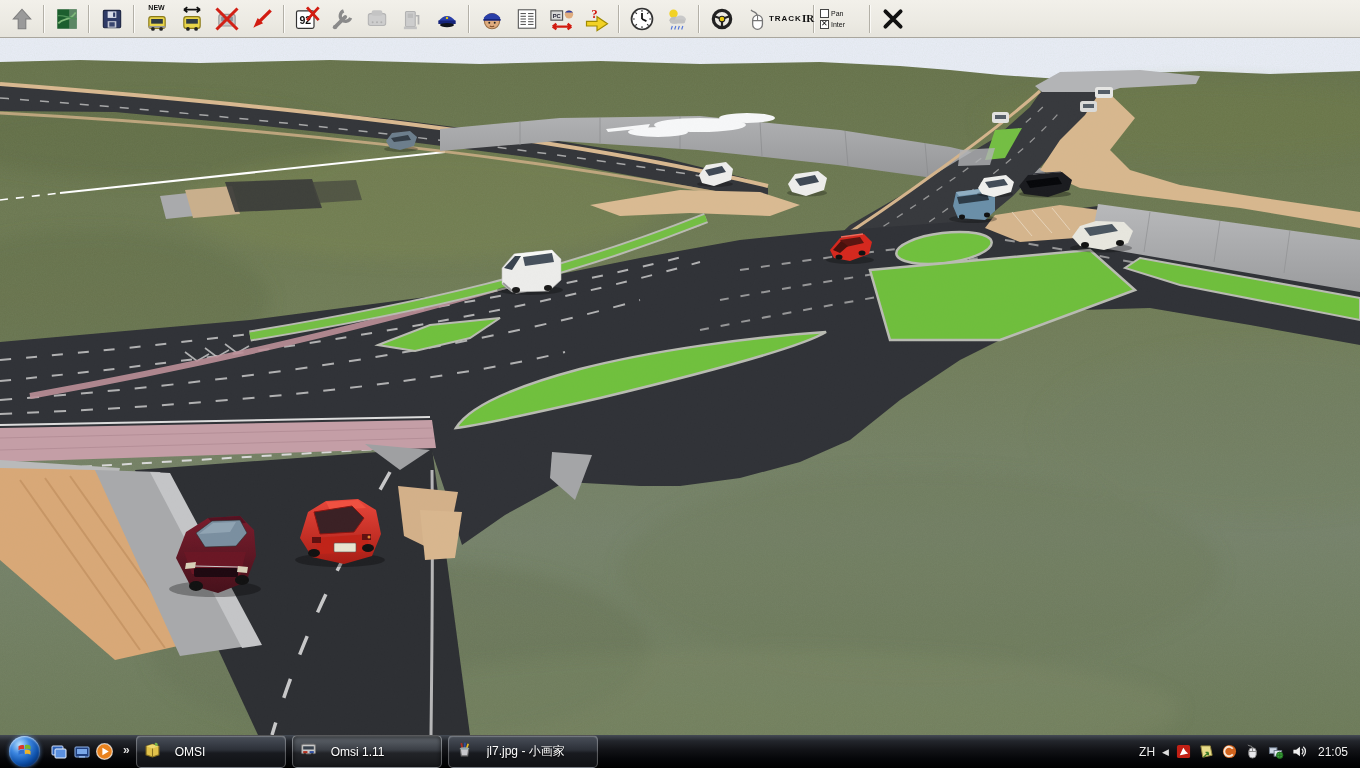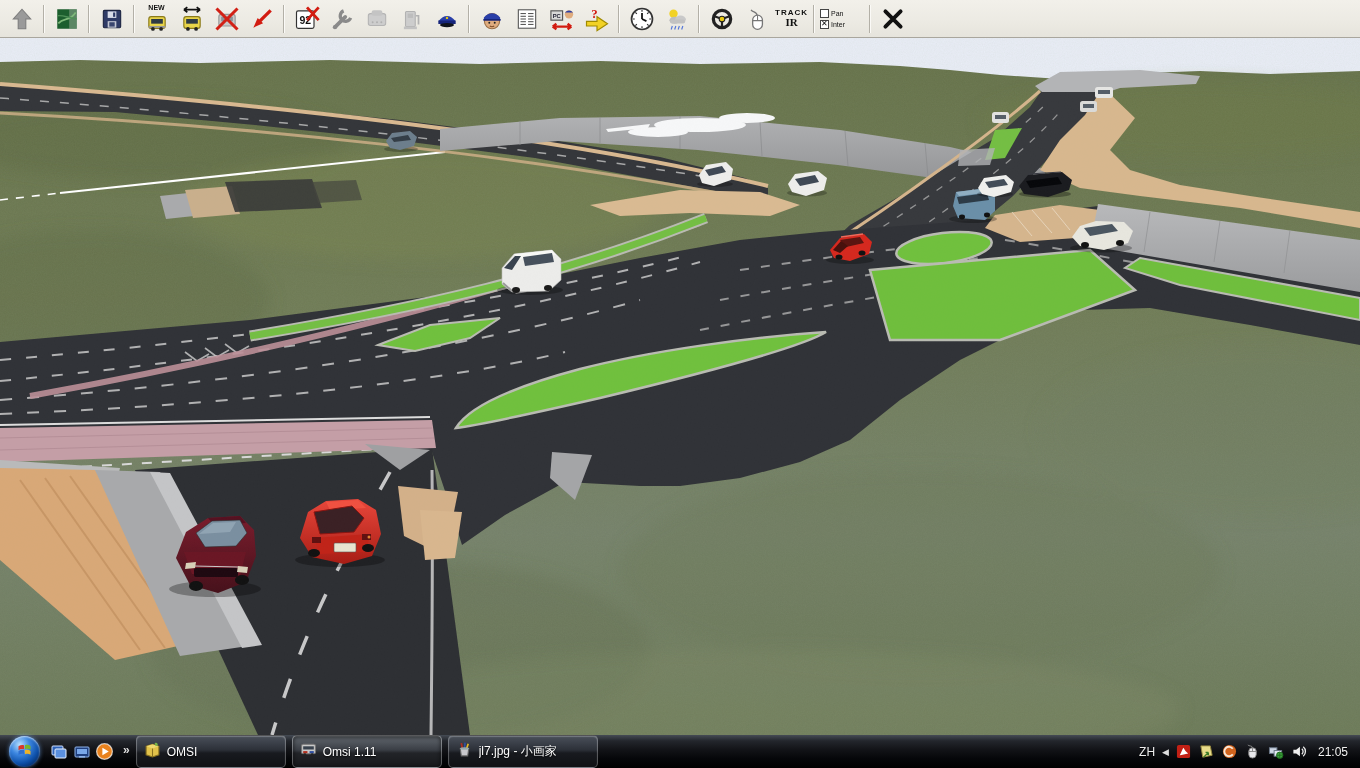--- a/index.html
+++ b/index.html
@@ -11,21 +11,21 @@
            background:linear-gradient(#F2F0EA,#ECEAE3 60%,#E6E4DC);
            border-bottom:1px solid #A9A69D;display:flex;align-items:center;
            padding-left:4px;box-sizing:border-box;z-index:5;}
   .tb{width:33px;height:32px;border:none;background:transparent;padding:0;margin:0 1px;
       display:flex;align-items:center;justify-content:center;position:relative;cursor:default;}
   .tb svg{display:block;}
   .sep{width:2px;height:28px;margin:0 4px;
        background:linear-gradient(90deg,#B3B0A7 50%,#FBFAF7 50%);}
   .tb .ovl{position:absolute;left:0;top:1px;width:100%;text-align:center;
            font-size:7px;font-weight:bold;color:#111;letter-spacing:0;}
-  .trackir{display:flex;flex-direction:column;align-items:center;line-height:1;color:#111;}
+  .trackir{display:flex;flex-direction:row;align-items:center;line-height:1;color:#111;}
   .trackir .t1{font-size:8px;font-weight:bold;letter-spacing:1px;}
   .trackir .t2{font-size:11px;font-weight:bold;font-family:"Liberation Serif",serif;}
   .chkpanel{display:flex;flex-direction:column;gap:2px;align-items:flex-start;}
   .cbrow{display:flex;align-items:center;gap:2px;line-height:1;}
   .cbbox{width:7px;height:7px;border:1px solid #444;background:#fff;position:relative;display:inline-block;}
   .cbbox.checked::after{content:"✕";position:absolute;left:0;top:-1px;font-size:8px;color:#111;}
   .cblabel{font-size:7px;color:#111;}
 
   
   .viewport{position:absolute;top:38px;left:0;width:1360px;height:697px;}
@@ -36,21 +36,21 @@
            background:linear-gradient(#454b54 0%,#23262c 18%,#121317 45%,#06070a 70%,#000 100%);
            display:flex;align-items:center;box-sizing:border-box;z-index:6;}
   .orb{width:31px;height:31px;border-radius:50%;margin:0 10px 0 9px;flex:0 0 auto;
        background:radial-gradient(circle at 35% 28%,#b7e0ff 0%,#3c86e0 32%,#0d4fa8 62%,#032050 88%);
        box-shadow:0 0 4px rgba(120,180,255,.6),inset 0 1px 2px rgba(255,255,255,.7);
        display:flex;align-items:center;justify-content:center;cursor:pointer;}
   .ql{display:flex;align-items:center;gap:6px;margin-right:8px;}
   .qlicon{width:17px;height:17px;display:flex;align-items:center;justify-content:center;}
   .overflow{color:#ddd;font-size:12px;font-weight:bold;margin:0 6px 4px 2px;cursor:pointer;}
   .taskbtns{display:flex;align-items:center;gap:6px;}
-  .taskbtn{width:150px;height:33px;border-radius:5px;display:flex;align-items:center;gap:6px;
+  .taskbtn{width:150px;height:33px;border-radius:5px;display:flex;align-items:center;gap:14px;
            padding:0 7px;box-sizing:border-box;cursor:pointer;
            background:linear-gradient(#4a505a 0%,#2c3038 45%,#181a1f 55%,#101114 100%);
            border:1px solid rgba(255,255,255,.28);
            box-shadow:inset 0 1px 1px rgba(255,255,255,.25);}
   .taskbtn.active{background:linear-gradient(#62686f 0%,#3a3e45 45%,#222428 55%,#17181b 100%);
            box-shadow:inset 0 1px 4px rgba(0,0,0,.7),inset 0 1px 1px rgba(255,255,255,.2);}
   .taskbtn .lbl{color:#fff;font-size:12px;white-space:nowrap;overflow:hidden;text-shadow:0 1px 2px #000;}
   .flexspace{flex:1;}
   .tray{display:flex;align-items:center;gap:7px;padding-right:12px;}
   .lang{color:#eee;font-size:12px;cursor:pointer;text-shadow:0 1px 1px #000;}

